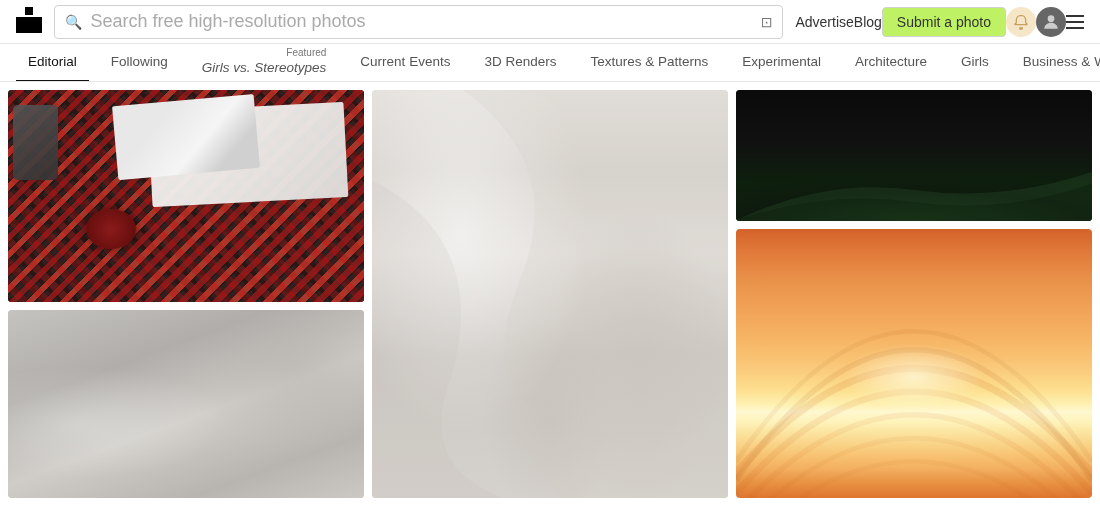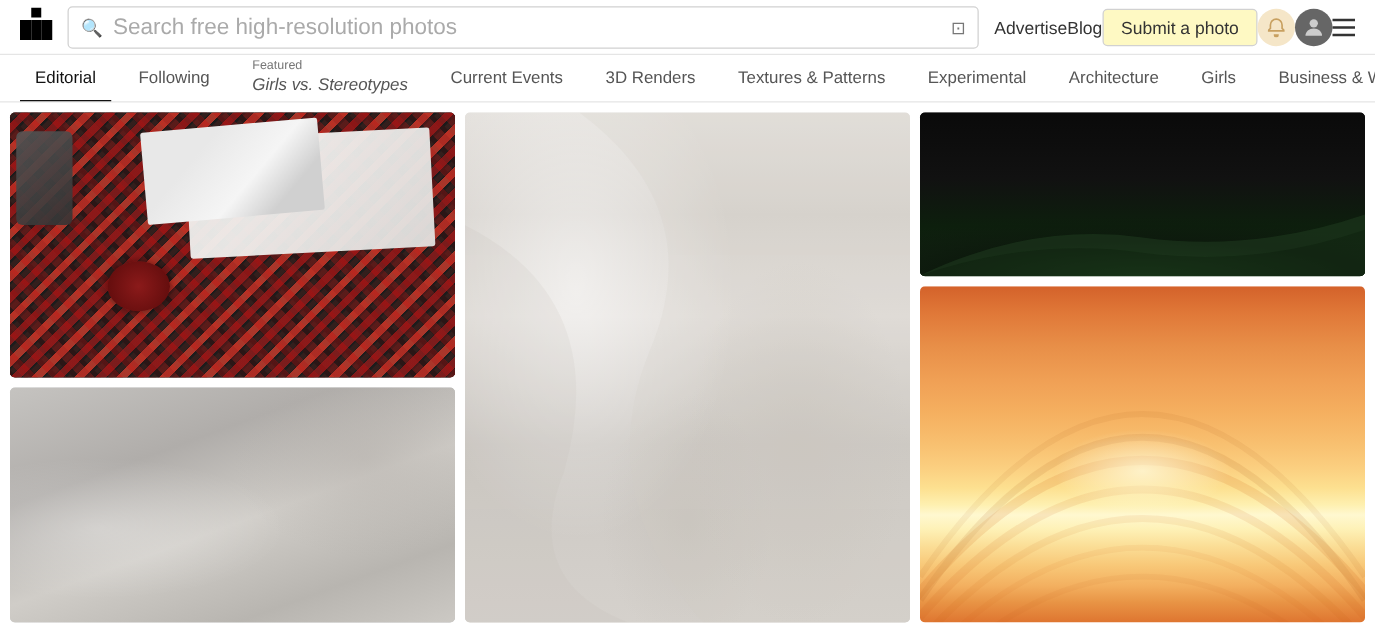--- a/index.html
+++ b/index.html
@@ -55,21 +55,21 @@
       color: #333;
       text-decoration: none;
       cursor: pointer;
     }
 
     #submit-photo-btn {
       border: 1px solid #d1d1d1;
       border-radius: 4px;
       padding: 6px 14px;
       font-size: 14px;
-      background: #fef9c3;
+      background: #bef264;
       cursor: pointer;
       color: #333;
     }
 
     .avatar-circle {
       width: 30px;
       height: 30px;
       border-radius: 50%;
       background: #555;
       overflow: hidden;
@@ -114,21 +114,21 @@
 
     .nav-tab.active {
       color: #111;
       border-bottom: 2px solid #111;
       font-weight: 500;
     }
 
     .nav-tab.featured-tab {
       display: flex;
       flex-direction: column;
-      align-items: flex-start;
+      align-items: flex-end;
       justify-content: center;
       height: 38px;
       padding: 0 12px;
     }
 
     .featured-label {
       font-size: 10px;
       color: #767676;
       line-height: 1;
       margin-bottom: 2px;

